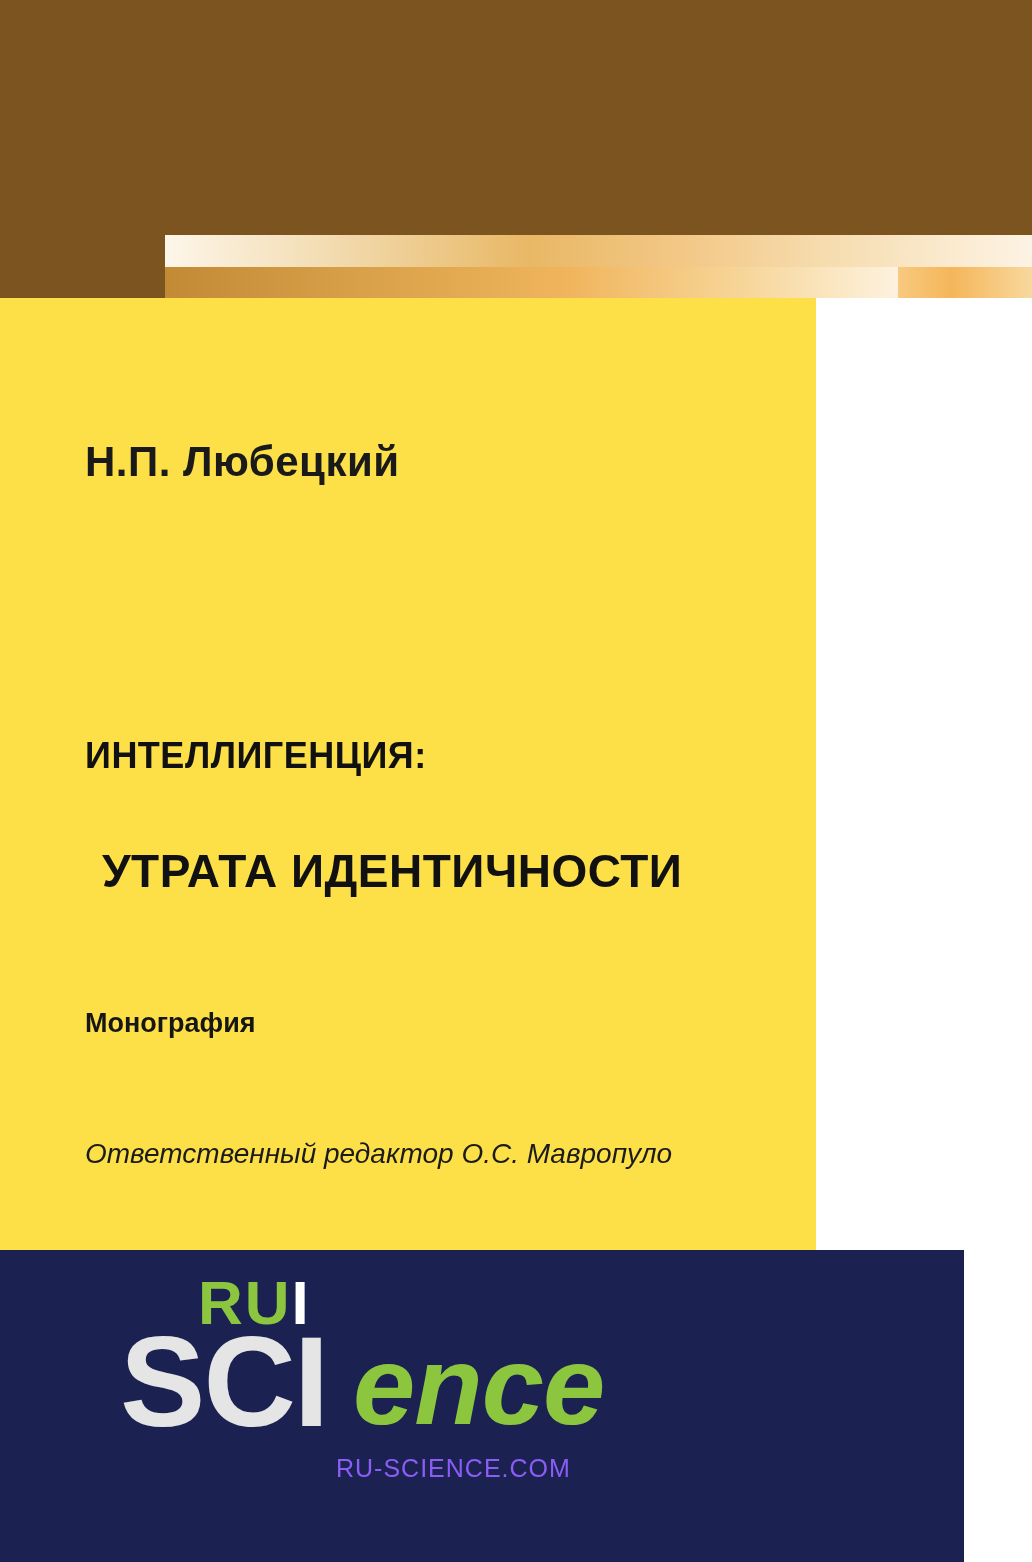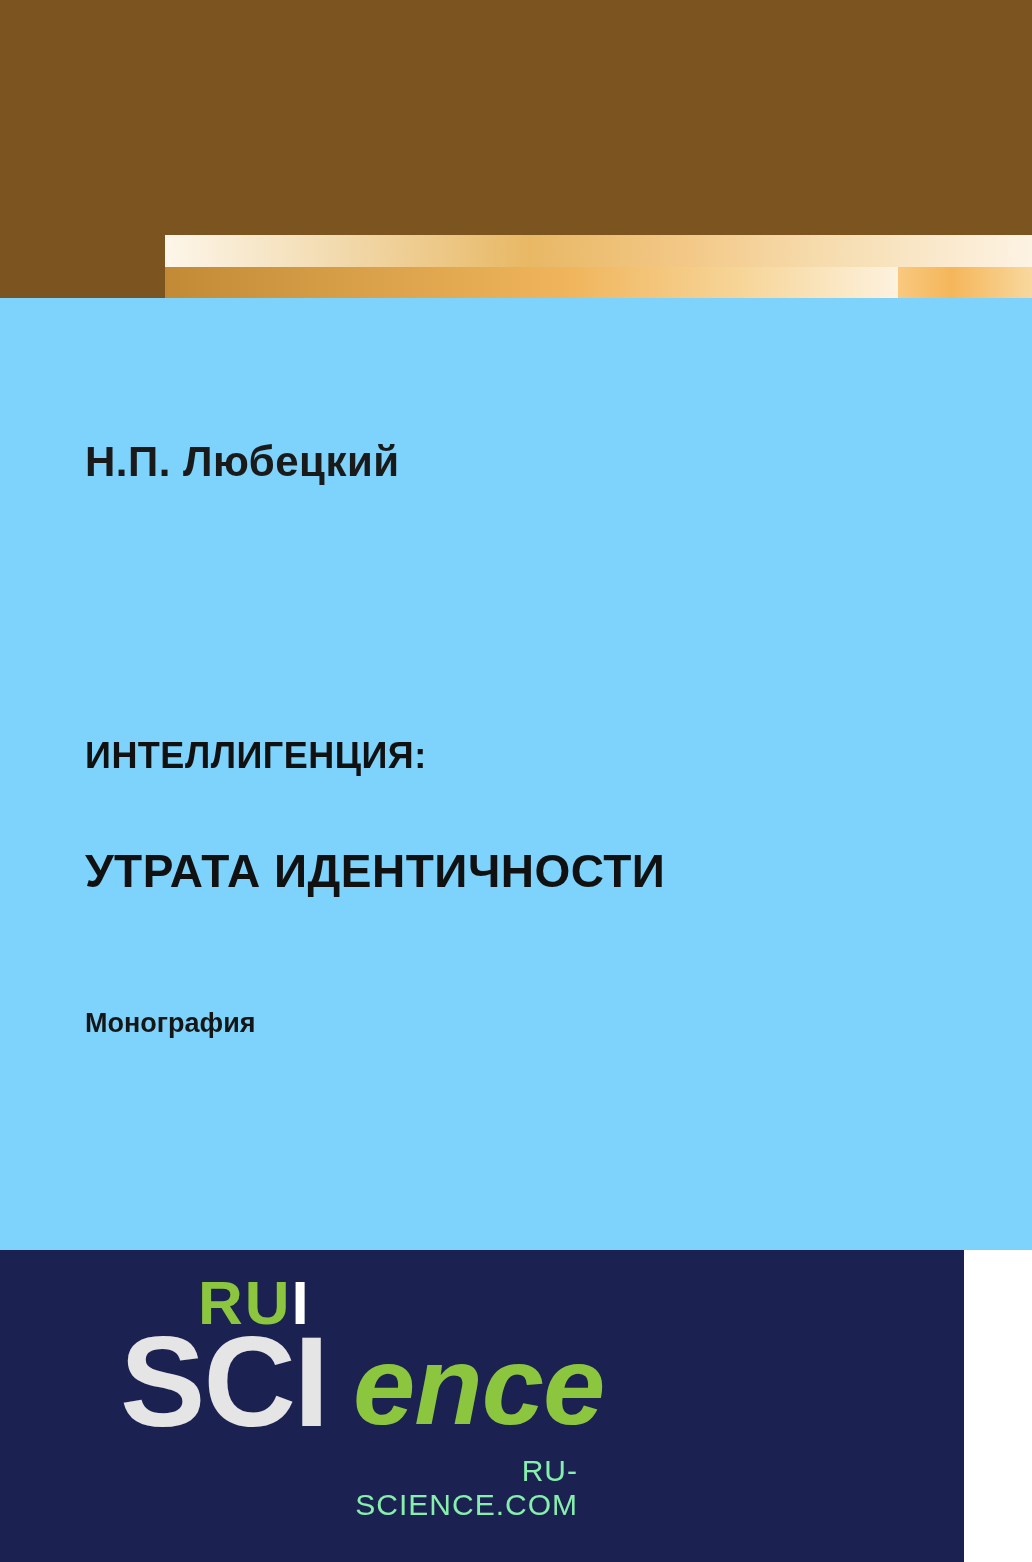--- a/index.html
+++ b/index.html
@@ -48,23 +48,23 @@
     top: 267px;
     width: 134px;
     height: 31px;
     background: linear-gradient(to right, #f8c97f 0%, #f5b65a 40%, #f8d89e 100%);
   }
   
   .body-area {
     position: absolute;
     left: 0;
     top: 298px;
-    width: 1032px;
+    width: 816px;
     height: 952px;
-    background: #7dd3fc;
+    background: #fde047;
   }
   .author {
     position: absolute;
     left: 85px;
     top: 140px;
     font-size: 42px;
     font-weight: bold;
     color: #1a1a1a;
     letter-spacing: 0.5px;
   }
@@ -83,21 +83,21 @@
     left: 85px;
     top: 440px;
     font-size: 36px;
     font-weight: bold;
     color: #111111;
     letter-spacing: 0.5px;
     line-height: 1.0;
   }
   .title-sub2 {
     position: absolute;
-    left: 85px;
+    left: 102px;
     top: 550px;
     font-size: 46px;
     font-weight: bold;
     color: #111111;
     letter-spacing: 0.5px;
     line-height: 1.0;
   }
   .kind {
     position: absolute;
     left: 85px;
@@ -161,42 +161,43 @@
     font-weight: bold;
     color: #8cc63e;
     letter-spacing: -1px;
     line-height: 1;
     font-style: italic;
   }
   .logo-url {
     position: absolute;
     left: 228px;
     top: 182px;
-    font-size: 30px;
-    color: #86efac;
+    font-size: 25px;
+    color: #8b5cf6;
     letter-spacing: 1px;
     text-align: right;
   }
 </style>
 </head>
 <body>
 
 <div class="cover">
 
   <div class="top-band">
     <div class="band-stripe-1"></div>
     <div class="band-stripe-2"></div>
     <div class="band-stripe-3"></div>
   </div>
 
   <div class="body-area">
     <div class="author">Н.П. Любецкий</div>
     <div class="title-sub1">ИНТЕЛЛИГЕНЦИЯ:</div>
     <div class="title-sub2">УТРАТА ИДЕНТИЧНОСТИ</div>
     <div class="kind">Монография</div>
+    <div class="editor">Ответственный редактор  О.С. Мавропуло</div>
   </div>
 
   <div class="logo-band">
     <div class="logo-wrap">
       <div class="logo-ru"><span>RU</span><span class="i-dot">I</span></div>
       <div class="logo-sci">SCI</div>
       <div class="logo-ence">ence</div>
       <div class="logo-url">RU-SCIENCE.COM</div>
     </div>
   </div>

